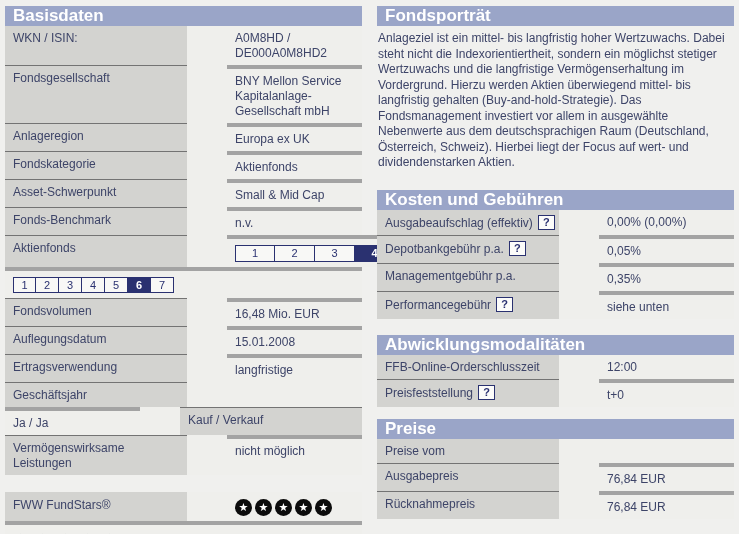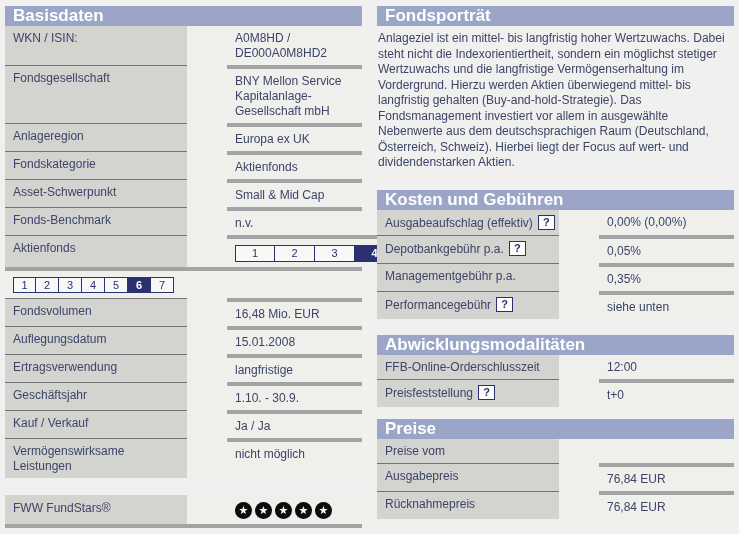--- a/index.html
+++ b/index.html
@@ -123,25 +123,24 @@
           <div class="row">
             <div class="cell cell-label"><span>Auflegungsdatum</span></div>
             <div class="cell cell-value"><span>15.01.2008</span></div>
           </div>
           <div class="row">
             <div class="cell cell-label"><span>Ertragsverwendung</span></div>
             <div class="cell cell-value"><span>langfristige</span></div>
           </div>
           <div class="row">
             <div class="cell cell-label"><span>Geschäftsjahr</span></div>
-            <div class="cell cell-value"><span>1.10. - 30.9.</span></div>
-          </div>
-          <div class="row">
+          </div>
+          <div class="row">
+            <div class="cell cell-value"><span>Ja / Ja</span></div>
             <div class="cell cell-label"><span>Kauf / Verkauf</span></div>
-            <div class="cell cell-value"><span>Ja / Ja</span></div>
           </div>
           <div class="row">
             <div class="cell cell-label"><span>Vermögenswirksame Leistungen</span></div>
             <div class="cell cell-value"><span>nicht möglich</span></div>
           </div>
         </div>
       </section>
     <section class="sec-ratings">
         <div class="rows">
           <div class="row ratings-row">

